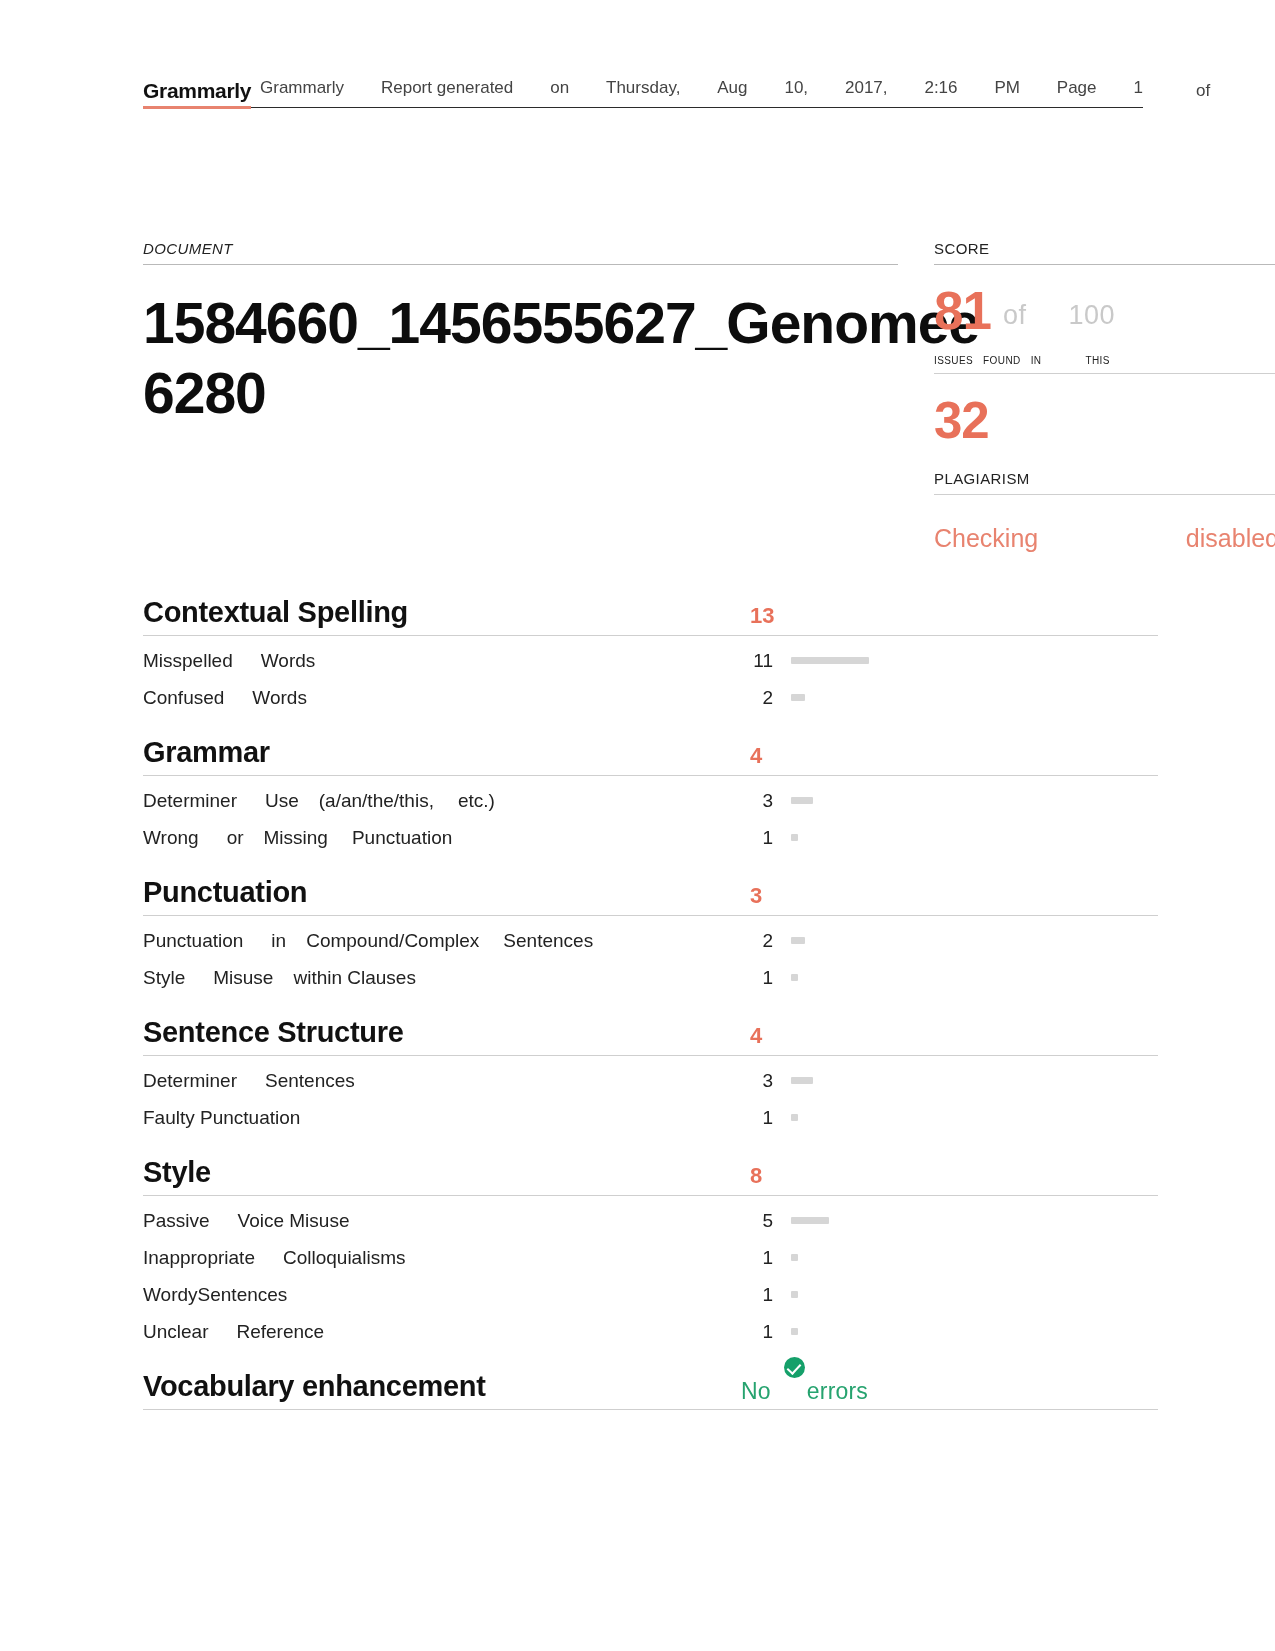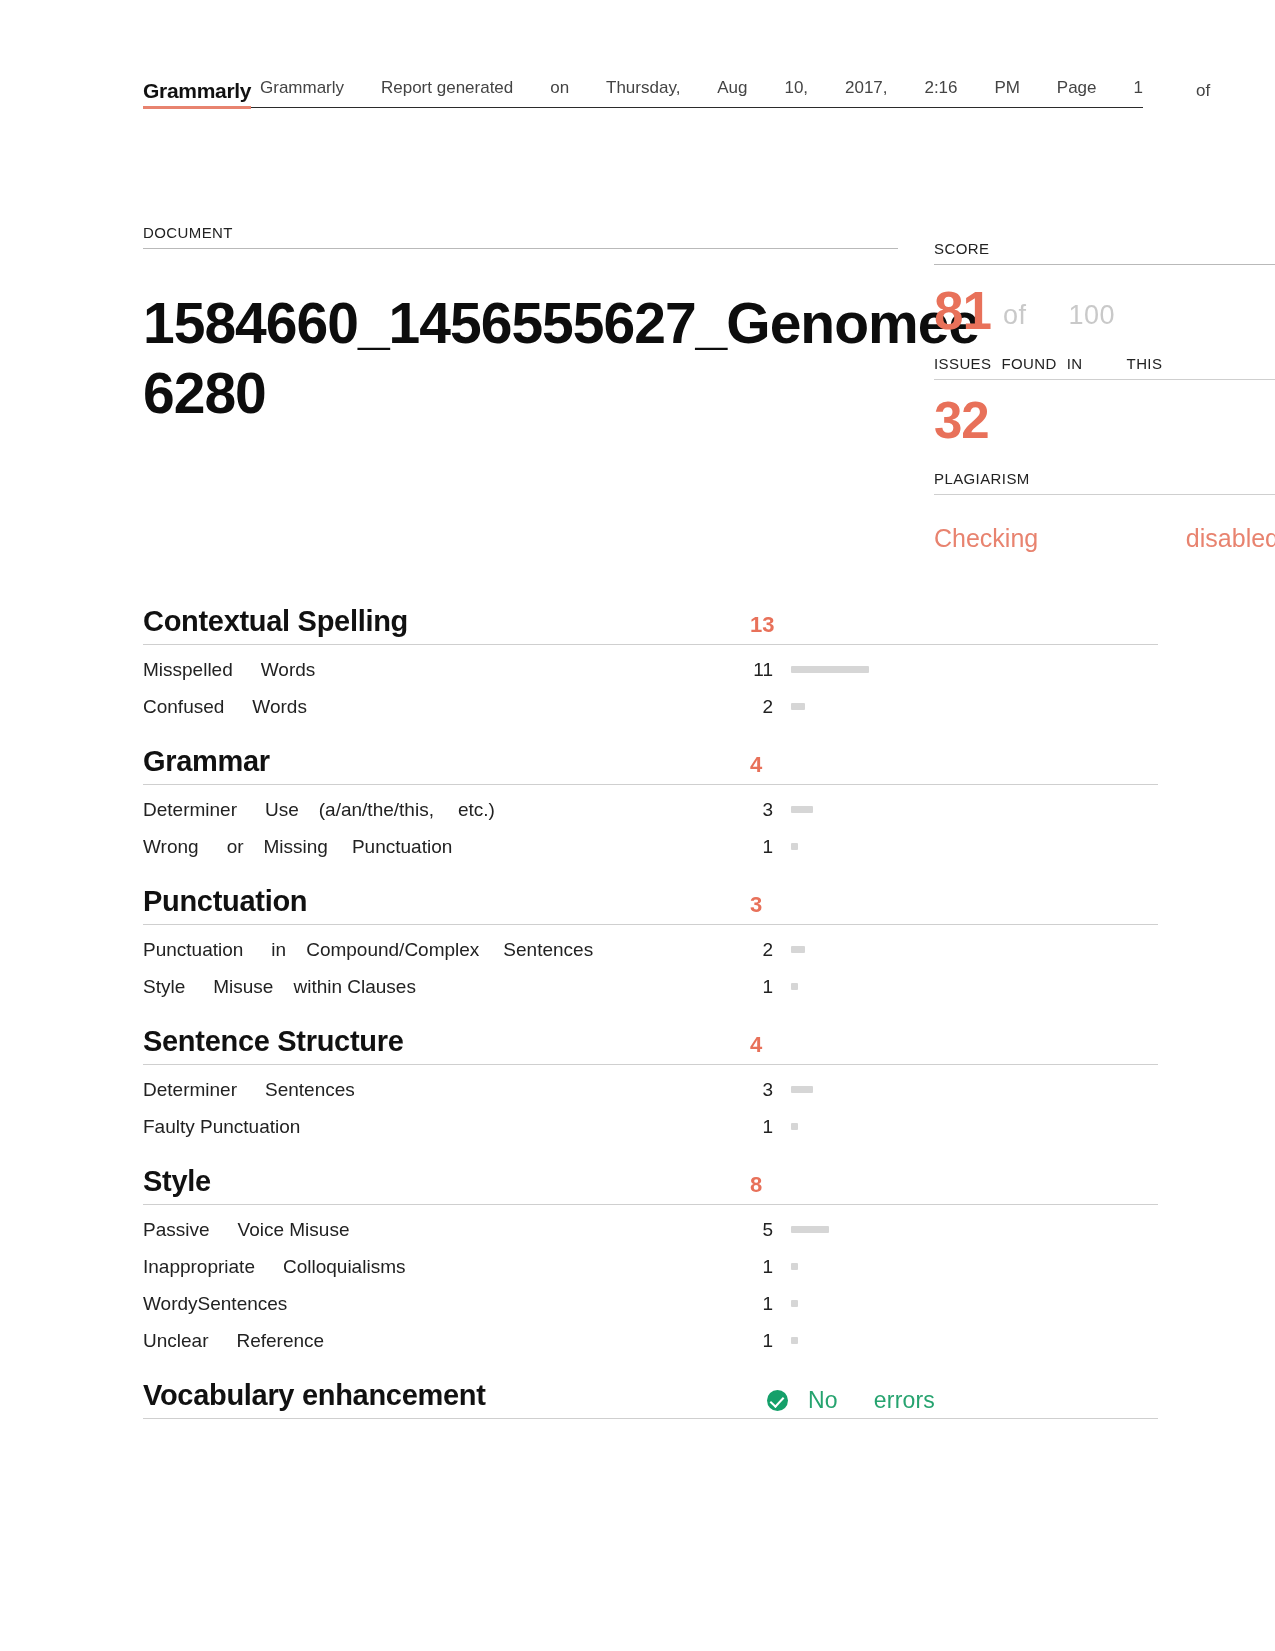--- a/index.html
+++ b/index.html
@@ -64,21 +64,21 @@
 
   
   .doc-label, .score-label {
     position: absolute;
     font-size: 15px;
     letter-spacing: 0.4px;
     color: #222;
     padding-bottom: 7px;
     border-bottom: 1px solid #b9b9b9;
   }
-  .doc-label { left: 143px; top: 224px; width: 755px; }
+  .doc-label { left: 143px; top: 240px; width: 755px; font-style: italic; }
   .score-label { left: 934px; top: 240px; width: 341px; }
 
   .doc-title {
     position: absolute;
     left: 143px;
     top: 288px;
     width: 1135px;
     font-size: 57px;
     font-weight: bold;
     line-height: 70px;
@@ -108,21 +108,21 @@
     letter-spacing: 0.5px;
     white-space: nowrap;
   }
   .score-outof .num { margin-left: 42px; }
 
   .issues-label {
     position: absolute;
     left: 934px;
     top: 355px;
     width: 341px;
-    font-size: 15px;
+    font-size: 10px;
     letter-spacing: 0.4px;
     color: #222;
     padding-bottom: 7px;
     border-bottom: 1px solid #cfcfcf;
     white-space: nowrap;
   }
   .issues-label span { margin-right: 10px; }
   .issues-label .gap { margin-right: 44px; }
 
   .issues-value {
@@ -159,21 +159,21 @@
     white-space: nowrap;
   }
 
   
   .categories {
     position: absolute;
     left: 143px;
     top: 596px;
     width: 1015px;
   }
-  .cat { margin-bottom: 20px; margin-top: 9px; }
+  .cat { margin-bottom: 20px; }
   .cat-head {
     display: flex;
     align-items: baseline;
     border-bottom: 1px solid #cfcfcf;
     padding-bottom: 6px;
     position: relative;
   }
   .cat-name {
     font-size: 29px;
     font-weight: bold;
@@ -185,25 +185,26 @@
   .cat-count {
     position: absolute;
     left: 607px;
     bottom: 6px;
     font-size: 22px;
     font-weight: bold;
     color: #e8715a;
   }
   .cat-noerrors {
     position: absolute;
-    left: 624px;
+    left: 598px;
     bottom: 4px;
     display: flex;
     align-items: center;
     white-space: nowrap;
+    flex-direction: column;
   }
   .check-icon {
     display: inline-block;
     width: 21px;
     height: 21px;
     border-radius: 50%;
     background: #15a06a;
     position: relative;
     margin-right: 20px;
     flex: 0 0 auto;

